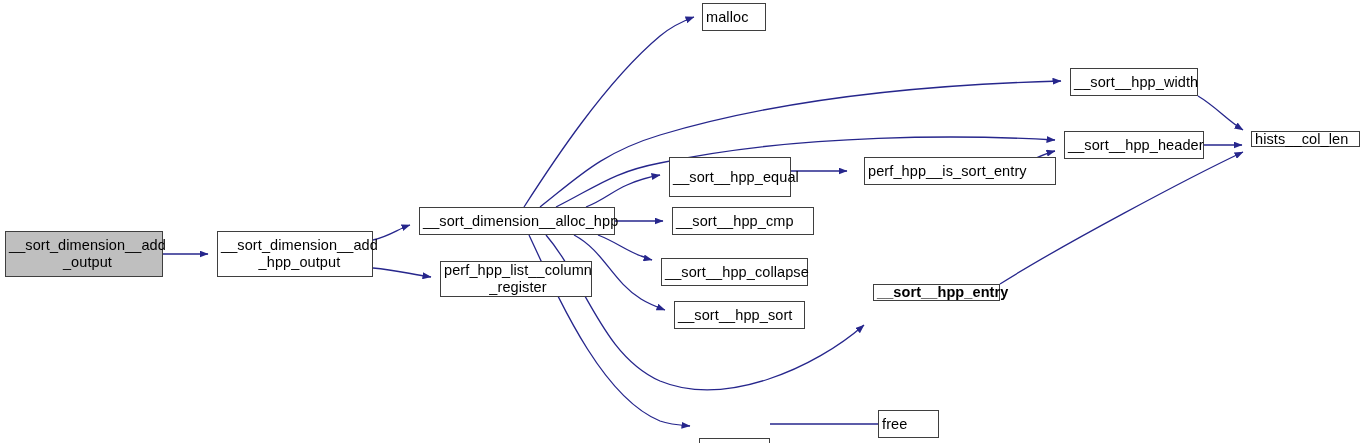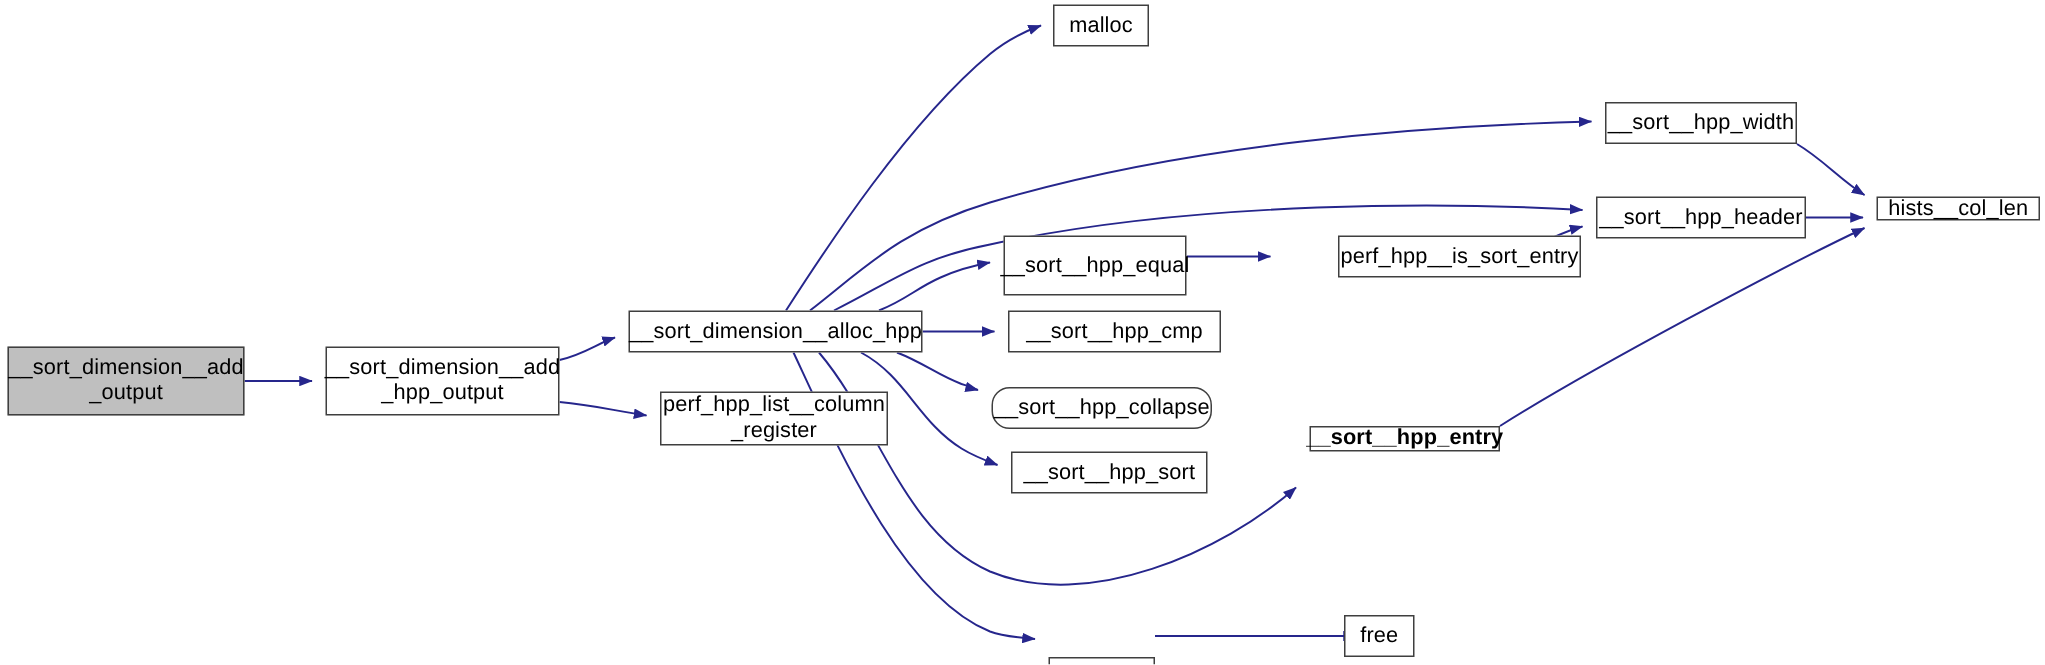--- a/index.html
+++ b/index.html
@@ -23,21 +23,21 @@
     height: 443px;
   }
   .node {
     position: absolute;
     box-sizing: border-box;
     border: 1px solid #3f3f3f;
     background: #ffffff;
     color: #000000;
     display: flex;
     align-items: center;
-    justify-content: center;
+    justify-content: flex-start;
     text-align: center;
     font-size: 14.5px;
     line-height: 17px;
     letter-spacing: 0.1px;
     white-space: pre-line;
     z-index: 2;
   }
   .node.highlight {
     background: #bfbfbf;
   }
@@ -83,21 +83,21 @@
       <div class="node" style="left: 217px; top: 231px; width: 156px; height: 46px;"><span>__sort_dimension__add
 _hpp_output</span></div>
       <div class="node" style="left: 419px; top: 207px; width: 196px; height: 28px;"><span>__sort_dimension__alloc_hpp</span></div>
       <div class="node" style="left: 440px; top: 261px; width: 152px; height: 36px;"><span>perf_hpp_list__column
 _register</span></div>
       <div class="node" style="left: 702px; top: 3px; width: 64px; height: 28px;"><span>malloc</span></div>
       <div class="node" style="left: 1070px; top: 68px; width: 128px; height: 28px;"><span>__sort__hpp_width</span></div>
       <div class="node" style="left: 1064px; top: 131px; width: 140px; height: 28px;"><span>__sort__hpp_header</span></div>
       <div class="node" style="left: 1251px; top: 131px; width: 109px; height: 16px;"><span>hists__col_len</span></div>
       <div class="node" style="left: 669px; top: 157px; width: 122px; height: 40px;"><span>__sort__hpp_equal</span></div>
-      <div class="node" style="left: 892px; top: 157px; width: 162px; height: 28px;"><span>perf_hpp__is_sort_entry</span></div>
+      <div class="node" style="left: 864px; top: 157px; width: 192px; height: 28px;"><span>perf_hpp__is_sort_entry</span></div>
       <div class="node" style="left: 672px; top: 207px; width: 142px; height: 28px;"><span>__sort__hpp_cmp</span></div>
-      <div class="node" style="left: 661px; top: 258px; width: 147px; height: 28px; border-radius: 12px;"><span>__sort__hpp_collapse</span></div>
+      <div class="node" style="left: 661px; top: 258px; width: 147px; height: 28px;"><span>__sort__hpp_collapse</span></div>
       <div class="node" style="left: 873px; top: 284px; width: 127px; height: 17px; font-weight: bold;"><span>__sort__hpp_entry</span></div>
       <div class="node" style="left: 674px; top: 301px; width: 131px; height: 28px;"><span>__sort__hpp_sort</span></div>
       <div class="node" style="left: 699px; top: 410px; width: 71px; height: 28px; margin-top: 28px;"><span>hse_free</span></div>
-      <div class="node" style="left: 896px; top: 410px; width: 47px; height: 28px;"><span>free</span></div>
+      <div class="node" style="left: 878px; top: 410px; width: 61px; height: 28px;"><span>free</span></div>
     </div>
 </div>
 
 </body></html>

